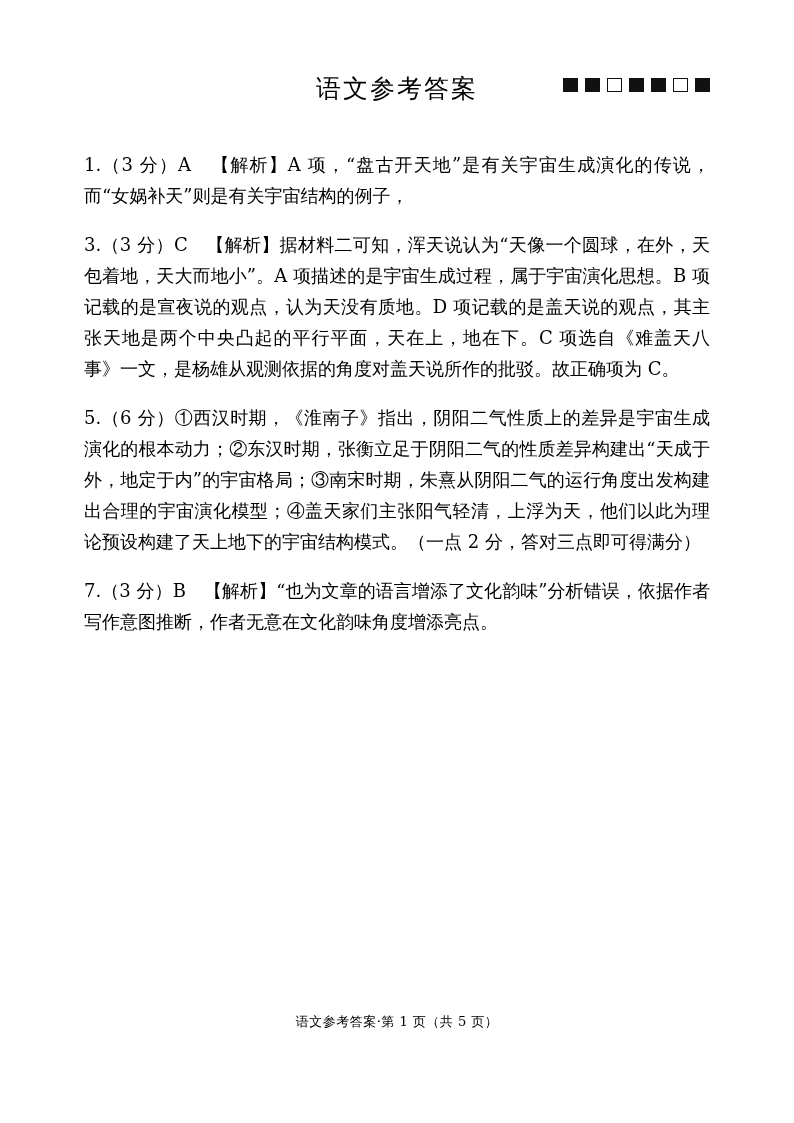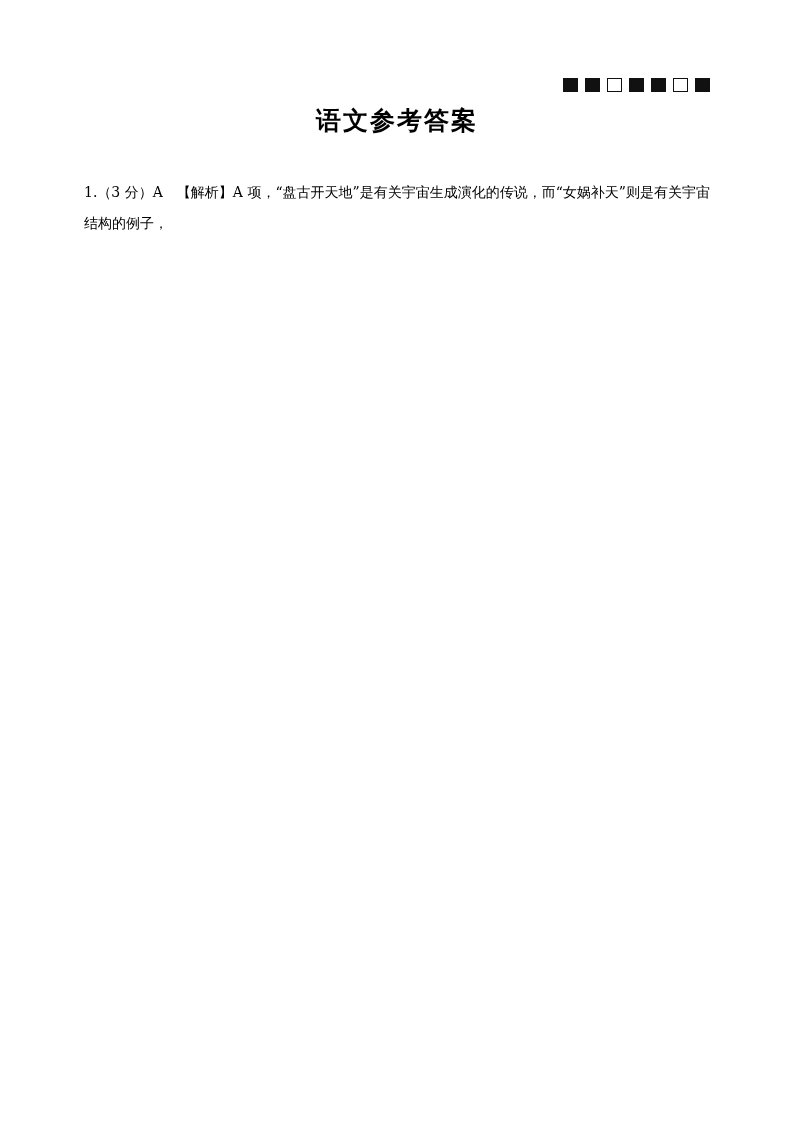--- a/index.html
+++ b/index.html
@@ -37,33 +37,33 @@
   }
   .barcode .opn {
     width: 13px;
     height: 12px;
     border: 1.5px solid #111;
     background: #fff;
   }
   .doc-title {
     text-align: center;
     font-family: "DejaVu Serif", "Liberation Serif", serif;
-    font-weight: bold;
+    font-weight: normal;
     font-size: 25px;
     letter-spacing: 2px;
     margin: 0;
-    padding-top: 104px;
+    padding-top: 72px;
     padding-bottom: 4px;
   }
   .content {
     padding-top: 22px;
   }
   .item {
     margin-bottom: 13px;
-    font-size: 14px;
+    font-size: 18px;
     line-height: 31px;
     text-align: justify;
     text-justify: inter-ideograph;
   }
   .footer {
     position: absolute;
     left: 0;
     right: 0;
     bottom: 92px;
     text-align: center;
@@ -83,16 +83,20 @@
     <span class="blk"></span>
     <span class="blk"></span>
     <span class="opn"></span>
     <span class="blk"></span>
   </div>
 
   <h1 class="doc-title">语文参考答案</h1>
 
   <div class="content">
     <p class="item">1.（3 分）A　【解析】A 项，“盘古开天地”是有关宇宙生成演化的传说，而“女娲补天”则是有关宇宙结构的例子，</p>
+    <p class="item">3.（3 分）C　【解析】据材料二可知，浑天说认为“天像一个圆球，在外，天包着地，天大而地小”。A 项描述的是宇宙生成过程，属于宇宙演化思想。B 项记载的是宣夜说的观点，认为天没有质地。D 项记载的是盖天说的观点，其主张天地是两个中央凸起的平行平面，天在上，地在下。C 项选自《难盖天八事》一文，是杨雄从观测依据的角度对盖天说所作的批驳。故正确项为 C。</p>
+    <p class="item">5.（6 分）①西汉时期，《淮南子》指出，阴阳二气性质上的差异是宇宙生成演化的根本动力；②东汉时期，张衡立足于阴阳二气的性质差异构建出“天成于外，地定于内”的宇宙格局；③南宋时期，朱熹从阴阳二气的运行角度出发构建出合理的宇宙演化模型；④盖天家们主张阳气轻清，上浮为天，他们以此为理论预设构建了天上地下的宇宙结构模式。（一点 2 分，答对三点即可得满分）</p>
+    <p class="item">7.（3 分）B　【解析】“也为文章的语言增添了文化韵味”分析错误，依据作者写作意图推断，作者无意在文化韵味角度增添亮点。</p>
   </div>
 
+  <div class="footer">语文参考答案·第 1 页（共 5 页）</div>
 
 </div>
 
 </body></html>

